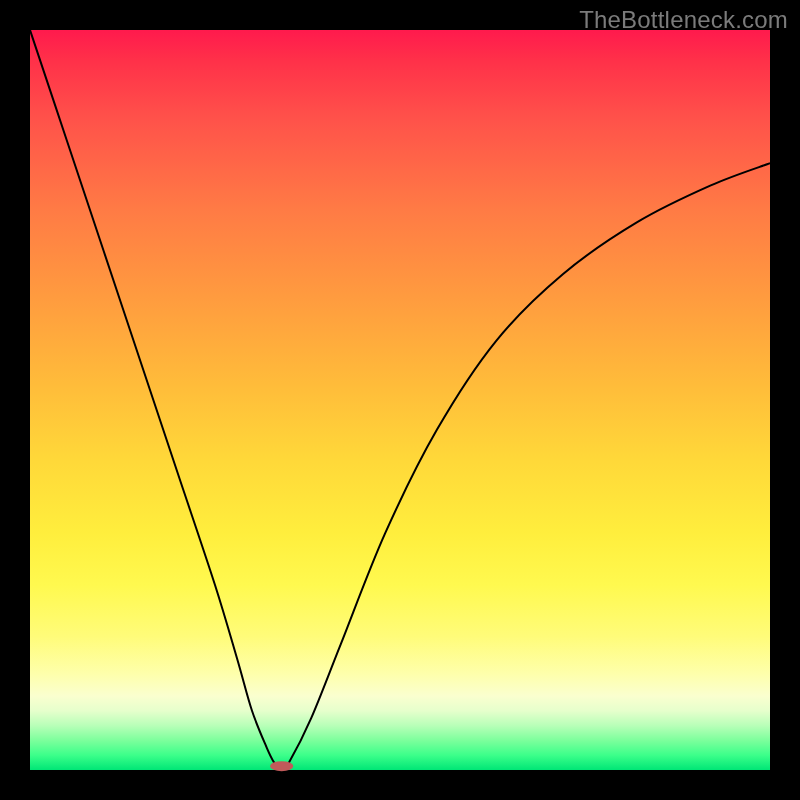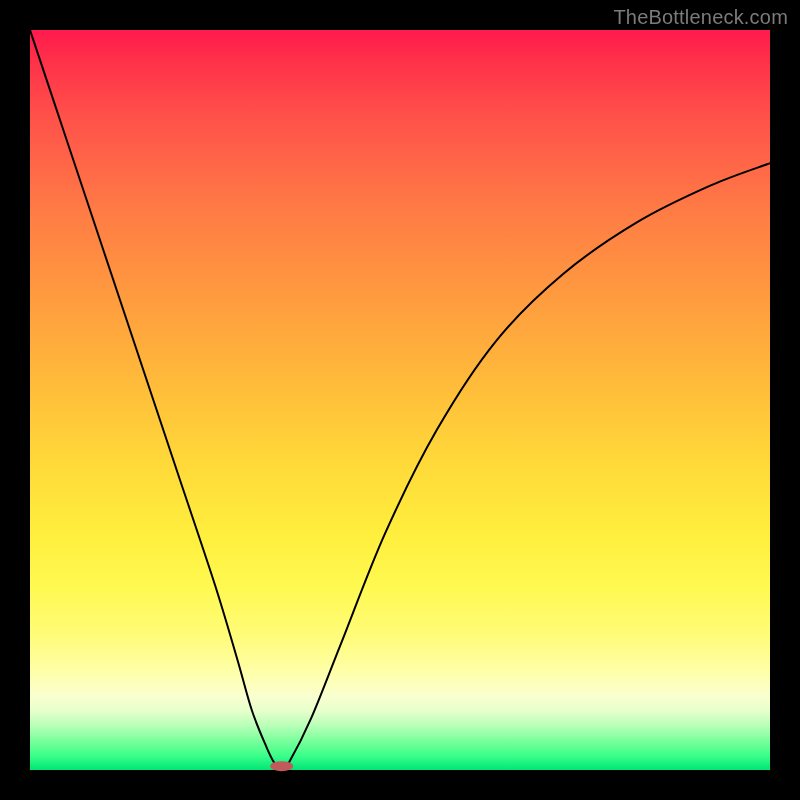--- a/index.html
+++ b/index.html
@@ -50,21 +50,21 @@
     position: absolute;
     background: #c15a5a;
     border-radius: 50% / 50%;
     transform: translate(-50%, -50%);
   }
 
   .watermark {
     position: absolute;
     top: 6px; right: 12px;
     color: #7b7b7b;
-    font-size: 20px;
+    font-size: 24px;
     font-weight: 500;
     letter-spacing: 0.2px;
   }
 </style>
 </head>
 <body>
 
 <div class="frame">
 
   <div class="plot-area">

